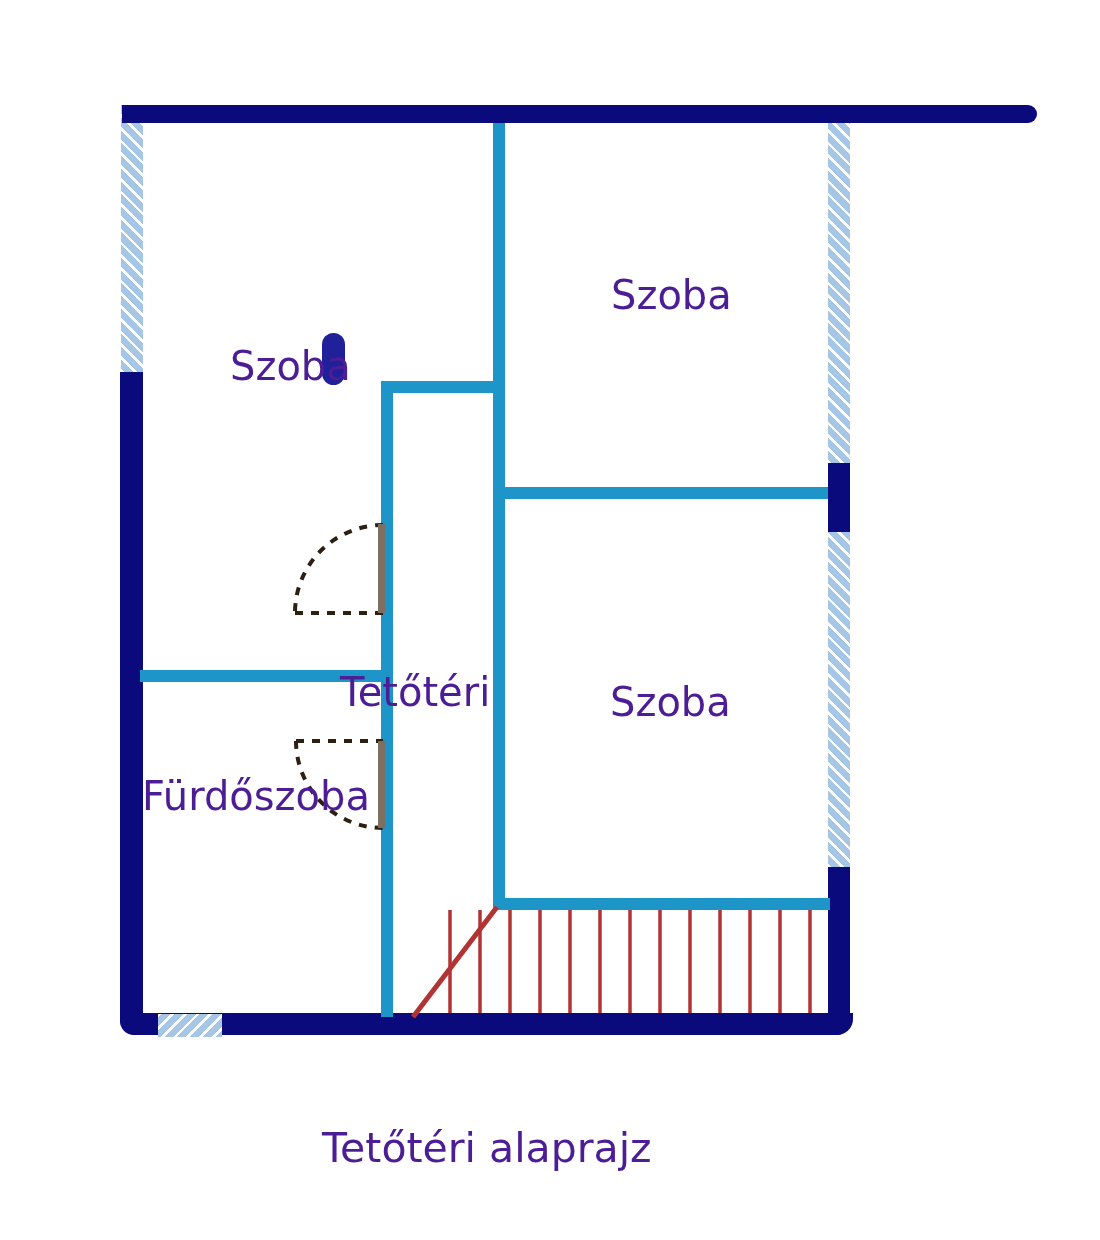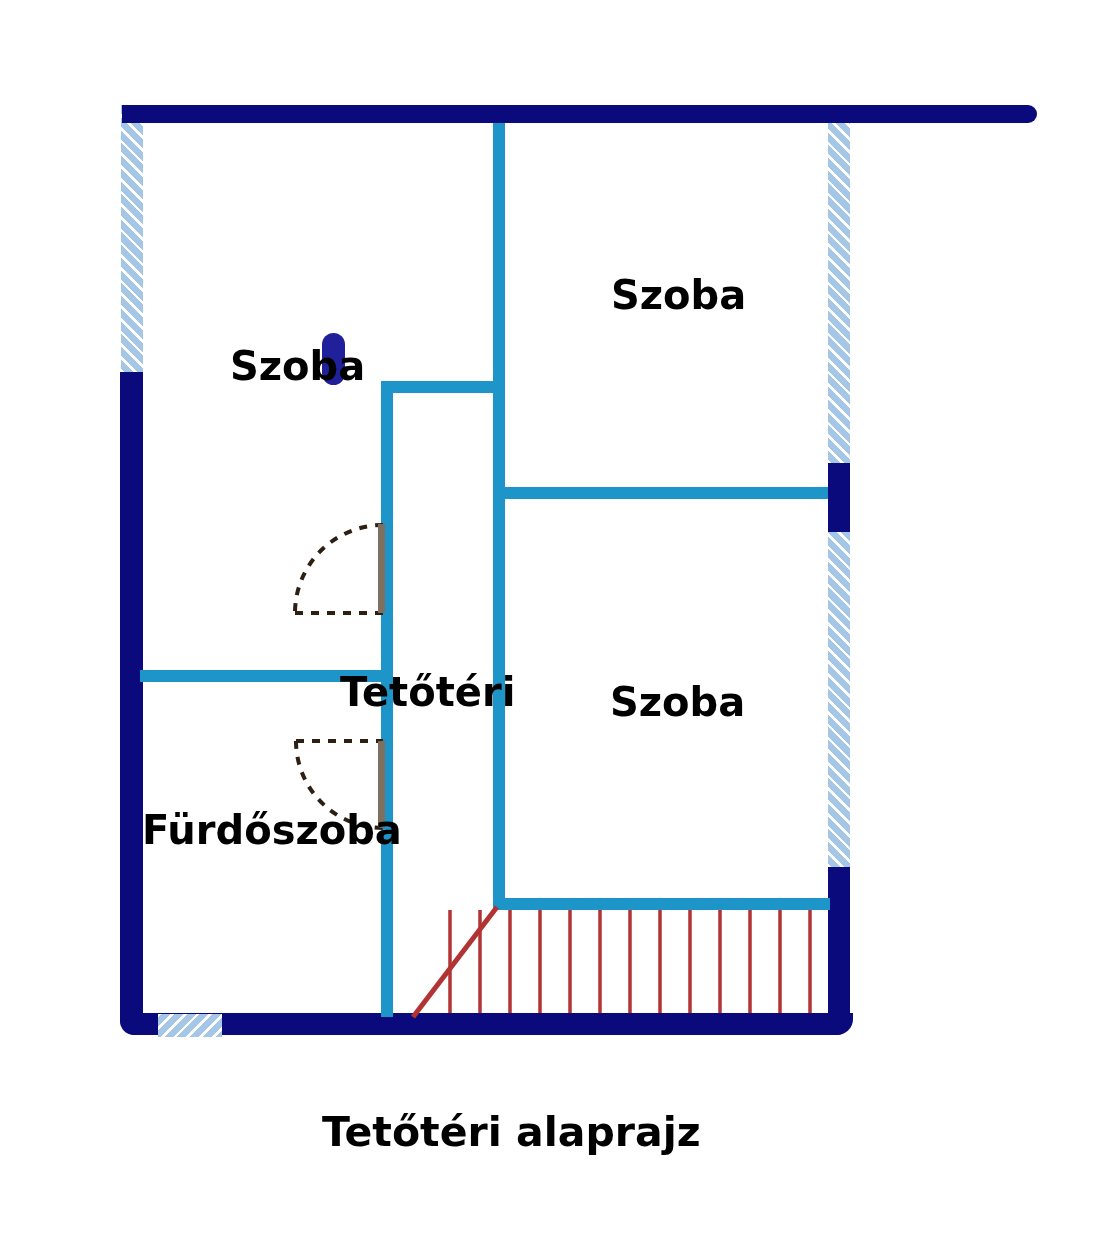--- a/index.html
+++ b/index.html
@@ -14,24 +14,24 @@
   
   .hatch-v{background:repeating-linear-gradient(45deg,#fdfeff 0 2.6px,#a6c6e6 2.6px 9px);}
   .hatch-b{background:repeating-linear-gradient(135deg,#fdfeff 0 2.6px,#a6c6e6 2.6px 9px);}
   
   .cap-right{border-radius:0 10px 10px 0;}
   .round-bottom{border-radius:0 0 16px 16px;}
   .round-br{border-radius:0 0 14px 0;}
   .round-bl{border-radius:0 0 0 14px;}
   .pill{border-radius:12px;background:#20209b;}
   .label{
-    position:absolute;color:#000000;font-weight:bold;font-size:40px;line-height:1;
+    position:absolute;color:#4c1d95;font-weight:normal;font-size:40px;line-height:1;
     white-space:nowrap;letter-spacing:0px;
   }
-  .title{font-size:41px;}
+  .title{font-size:41px;margin-top:16px;}
   svg.overlay{position:absolute;left:0;top:0;}
 </style>
 </head>
 <body>
 
 <div class="plan">
 
   <div class="abs hatch-v" style="left:121px;top:105px;width:22px;height:267px;"></div>
   <div class="abs hatch-v" style="left:828px;top:121px;width:22px;height:342px;"></div>
   <div class="abs hatch-v" style="left:828px;top:532px;width:22px;height:335px;"></div>
@@ -77,17 +77,17 @@
         <line x1="780" x2="780" y1="910" y2="1013" stroke="#b23333" stroke-width="3.5"></line>
         <line x1="810" x2="810" y1="910" y2="1013" stroke="#b23333" stroke-width="3.5"></line>
       </g>
     <line x1="497" y1="907" x2="413" y2="1017" stroke="#b23333" stroke-width="5"></line>
   </svg>
 
   <div class="label" style="left:230px;top:346px;">Szoba</div>
   <div class="label" style="left:611px;top:275px;">Szoba</div>
   <div class="label" style="left:610px;top:682px;">Szoba</div>
   <div class="label" style="left:340px;top:672px;">Tetőtéri</div>
-  <div class="label" style="left:142px;top:810px;">Fürdőszoba</div>
+  <div class="label" style="left:142px;top:776px;">Fürdőszoba</div>
 
   <div class="label title" style="left:322px;top:1112px;">Tetőtéri alaprajz</div>
 
 </div>
 
 </body></html>

